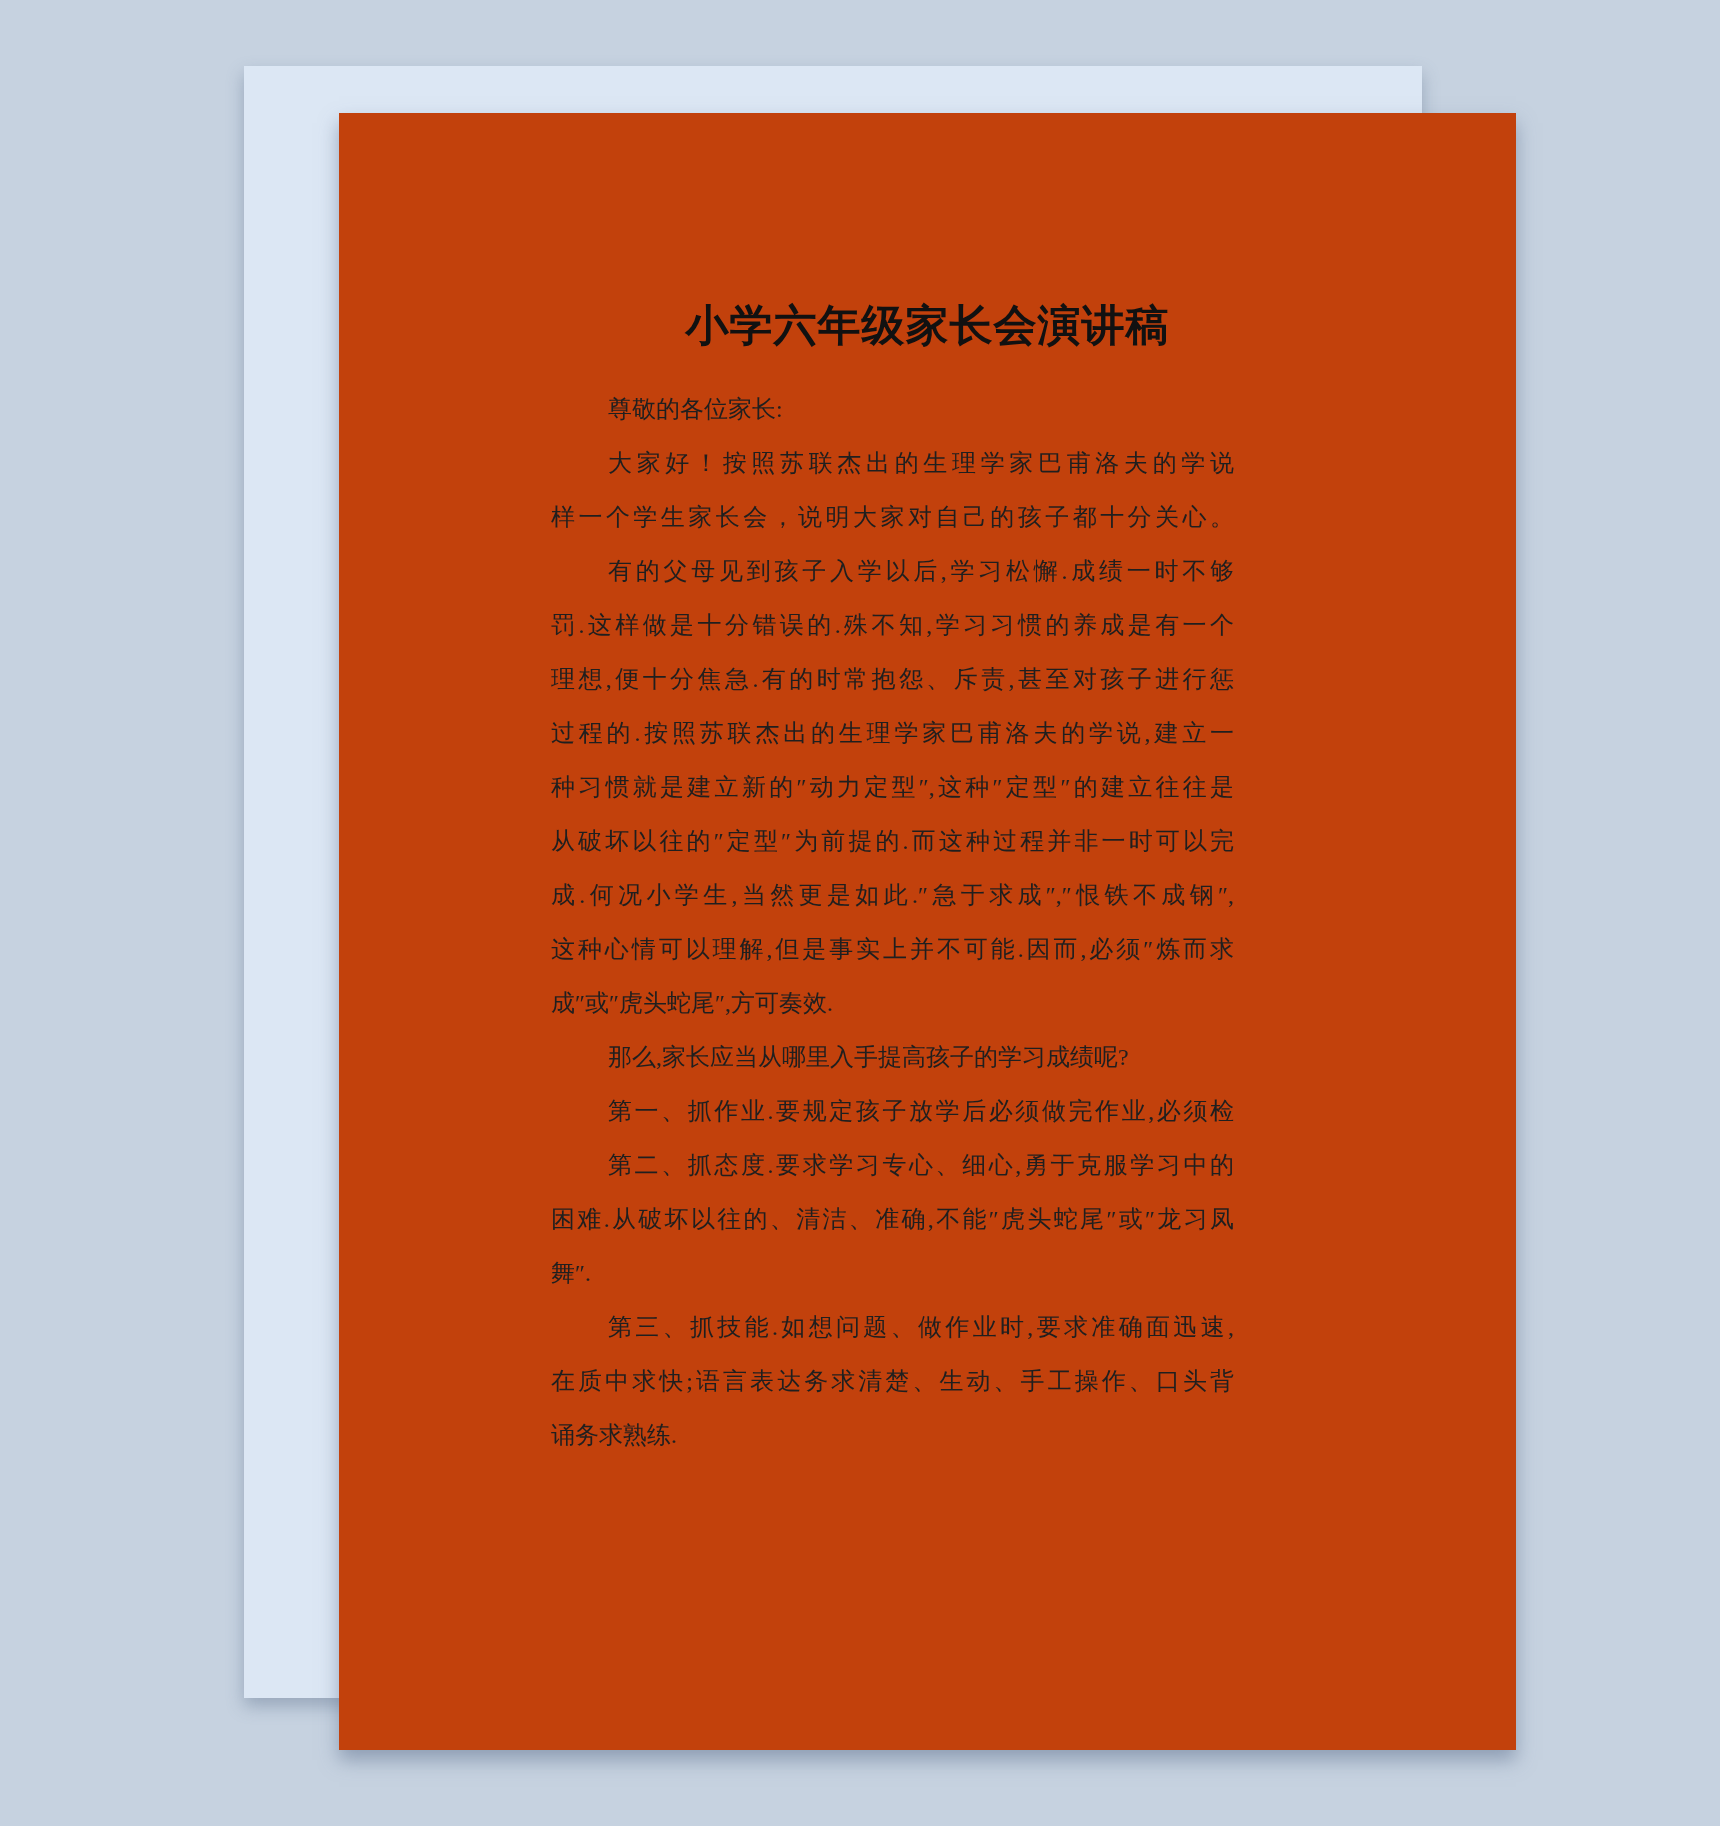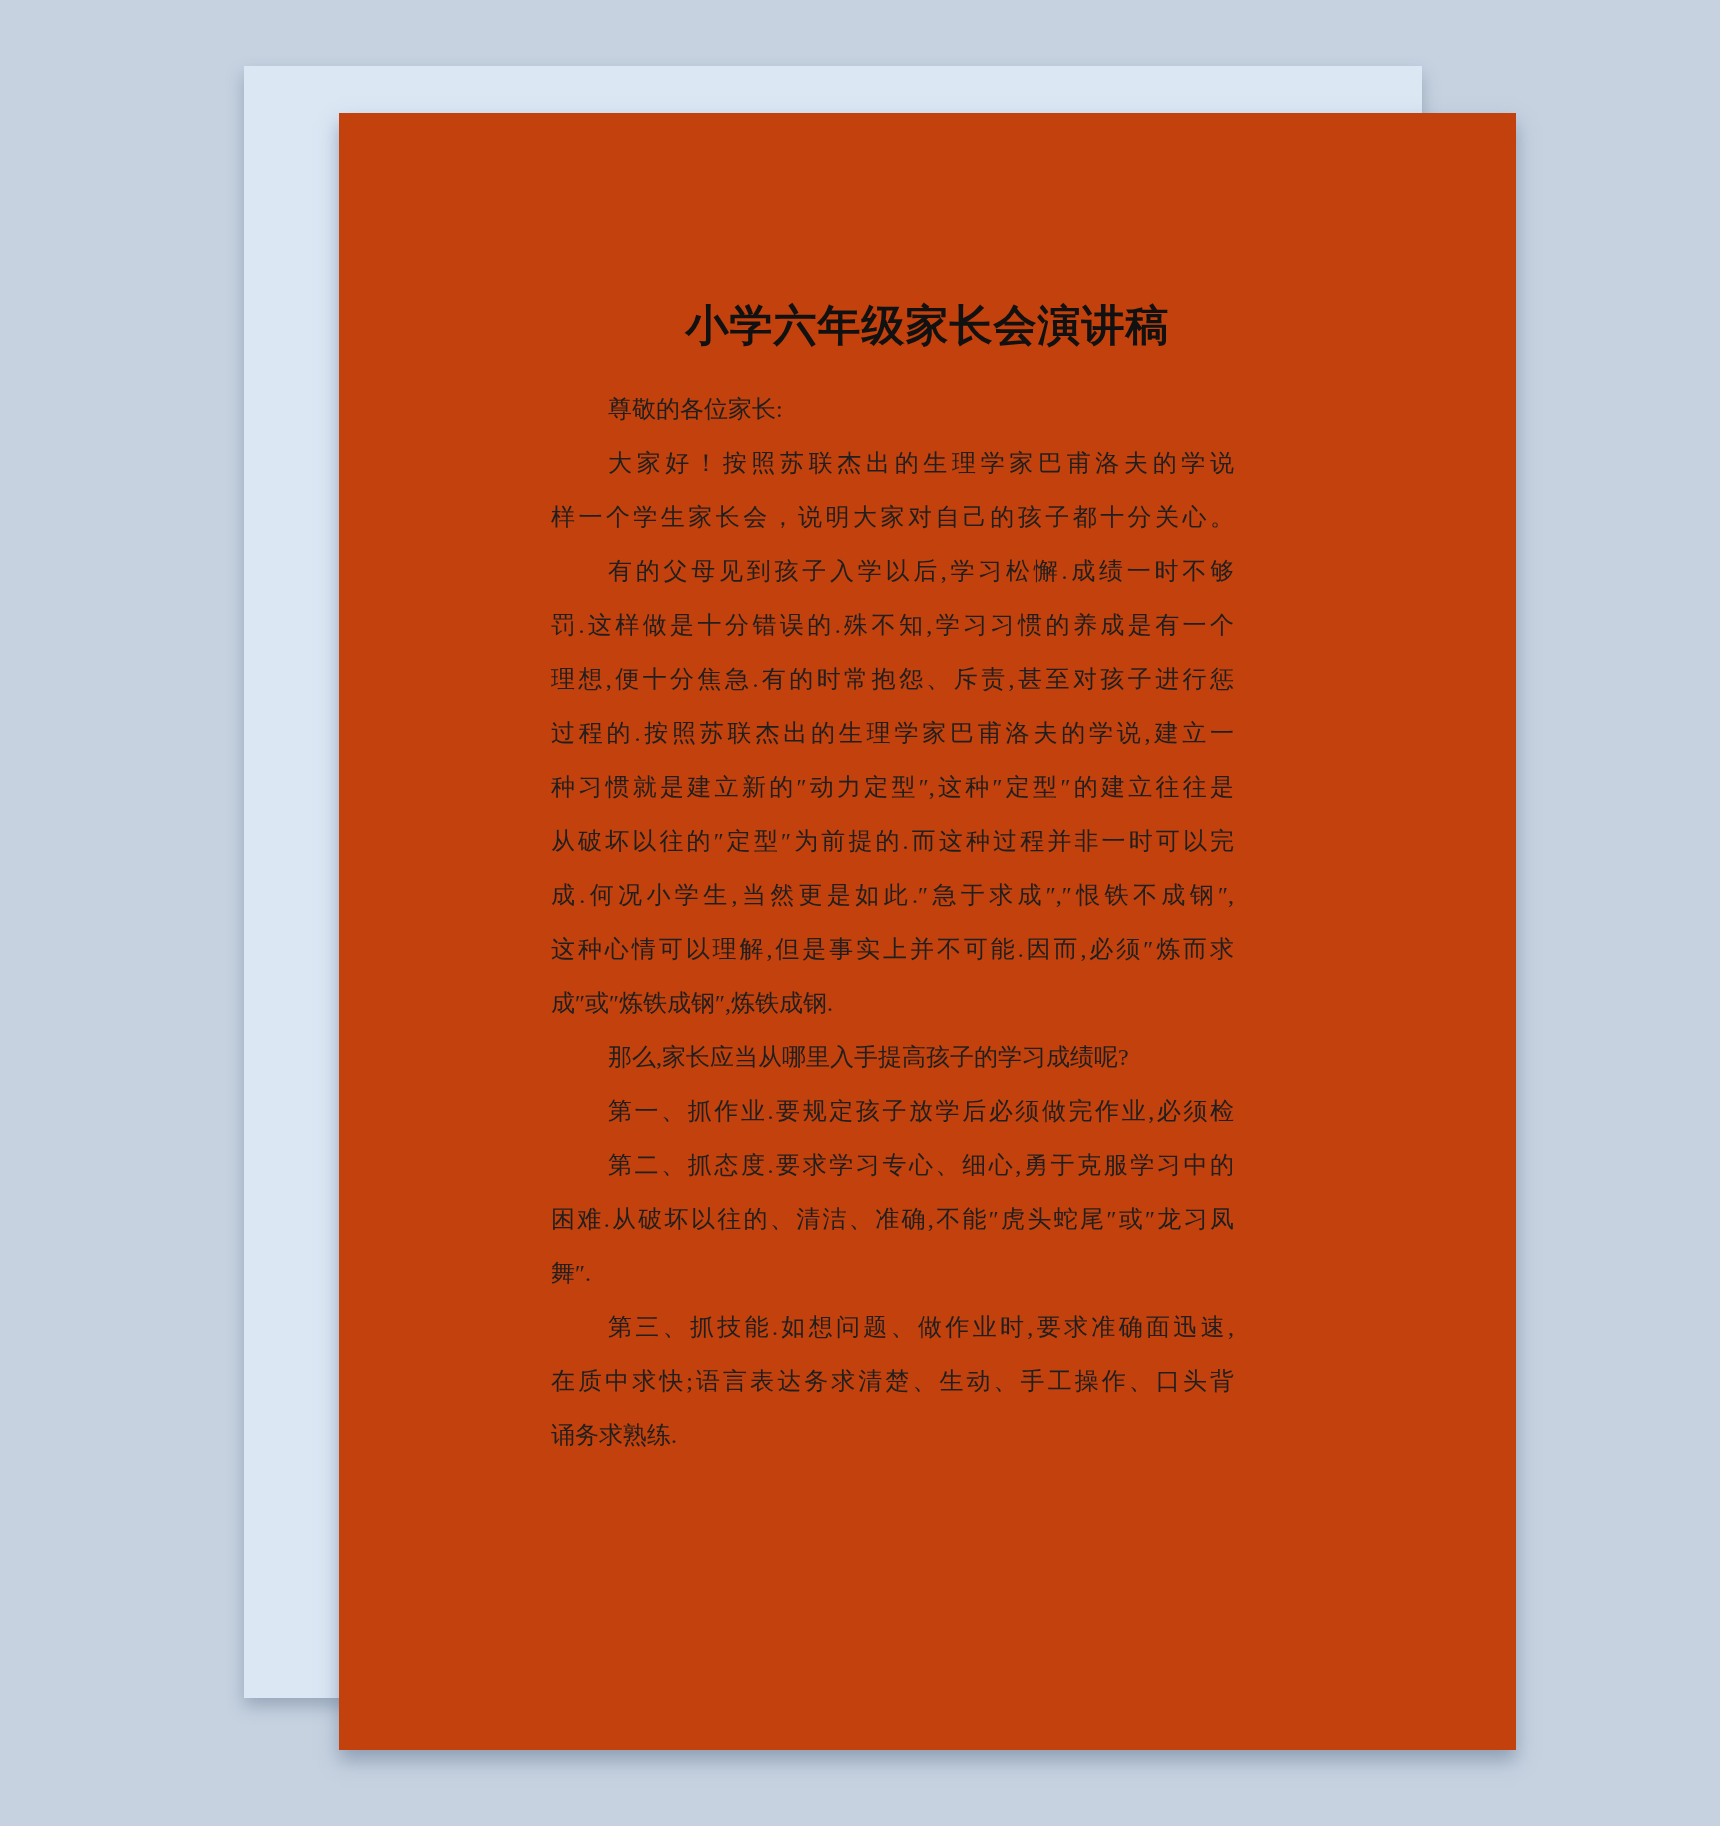--- a/index.html
+++ b/index.html
@@ -75,21 +75,21 @@
       <div class="line indent fill">大家好！按照苏联杰出的生理学家巴甫洛夫的学说</div>
       <div class="line fill">样一个学生家长会，说明大家对自己的孩子都十分关心。</div>
       <div class="line indent fill">有的父母见到孩子入学以后,学习松懈.成绩一时不够</div>
       <div class="line fill">罚.这样做是十分错误的.殊不知,学习习惯的养成是有一个</div>
       <div class="line fill">理想,便十分焦急.有的时常抱怨、斥责,甚至对孩子进行惩</div>
       <div class="line fill">过程的.按照苏联杰出的生理学家巴甫洛夫的学说,建立一</div>
       <div class="line fill">种习惯就是建立新的″动力定型″,这种″定型″的建立往往是</div>
       <div class="line fill">从破坏以往的″定型″为前提的.而这种过程并非一时可以完</div>
       <div class="line fill">成.何况小学生,当然更是如此.″急于求成″,″恨铁不成钢″,</div>
       <div class="line fill">这种心情可以理解,但是事实上并不可能.因而,必须″炼而求</div>
-      <div class="line">成″或″炼铁成钢″,炼铁成钢.</div>
+      <div class="line">成″或″虎头蛇尾″,方可奏效.</div>
       <div class="line indent">那么,家长应当从哪里入手提高孩子的学习成绩呢?</div>
       <div class="line indent fill">第一、抓作业.要规定孩子放学后必须做完作业,必须检</div>
       <div class="line indent fill">第二、抓态度.要求学习专心、细心,勇于克服学习中的</div>
       <div class="line fill">困难.从破坏以往的、清洁、准确,不能″虎头蛇尾″或″龙习凤</div>
       <div class="line">舞″.</div>
       <div class="line indent fill">第三、抓技能.如想问题、做作业时,要求准确面迅速,</div>
       <div class="line fill">在质中求快;语言表达务求清楚、生动、手工操作、口头背</div>
       <div class="line">诵务求熟练.</div>
     </div>
 </div>

